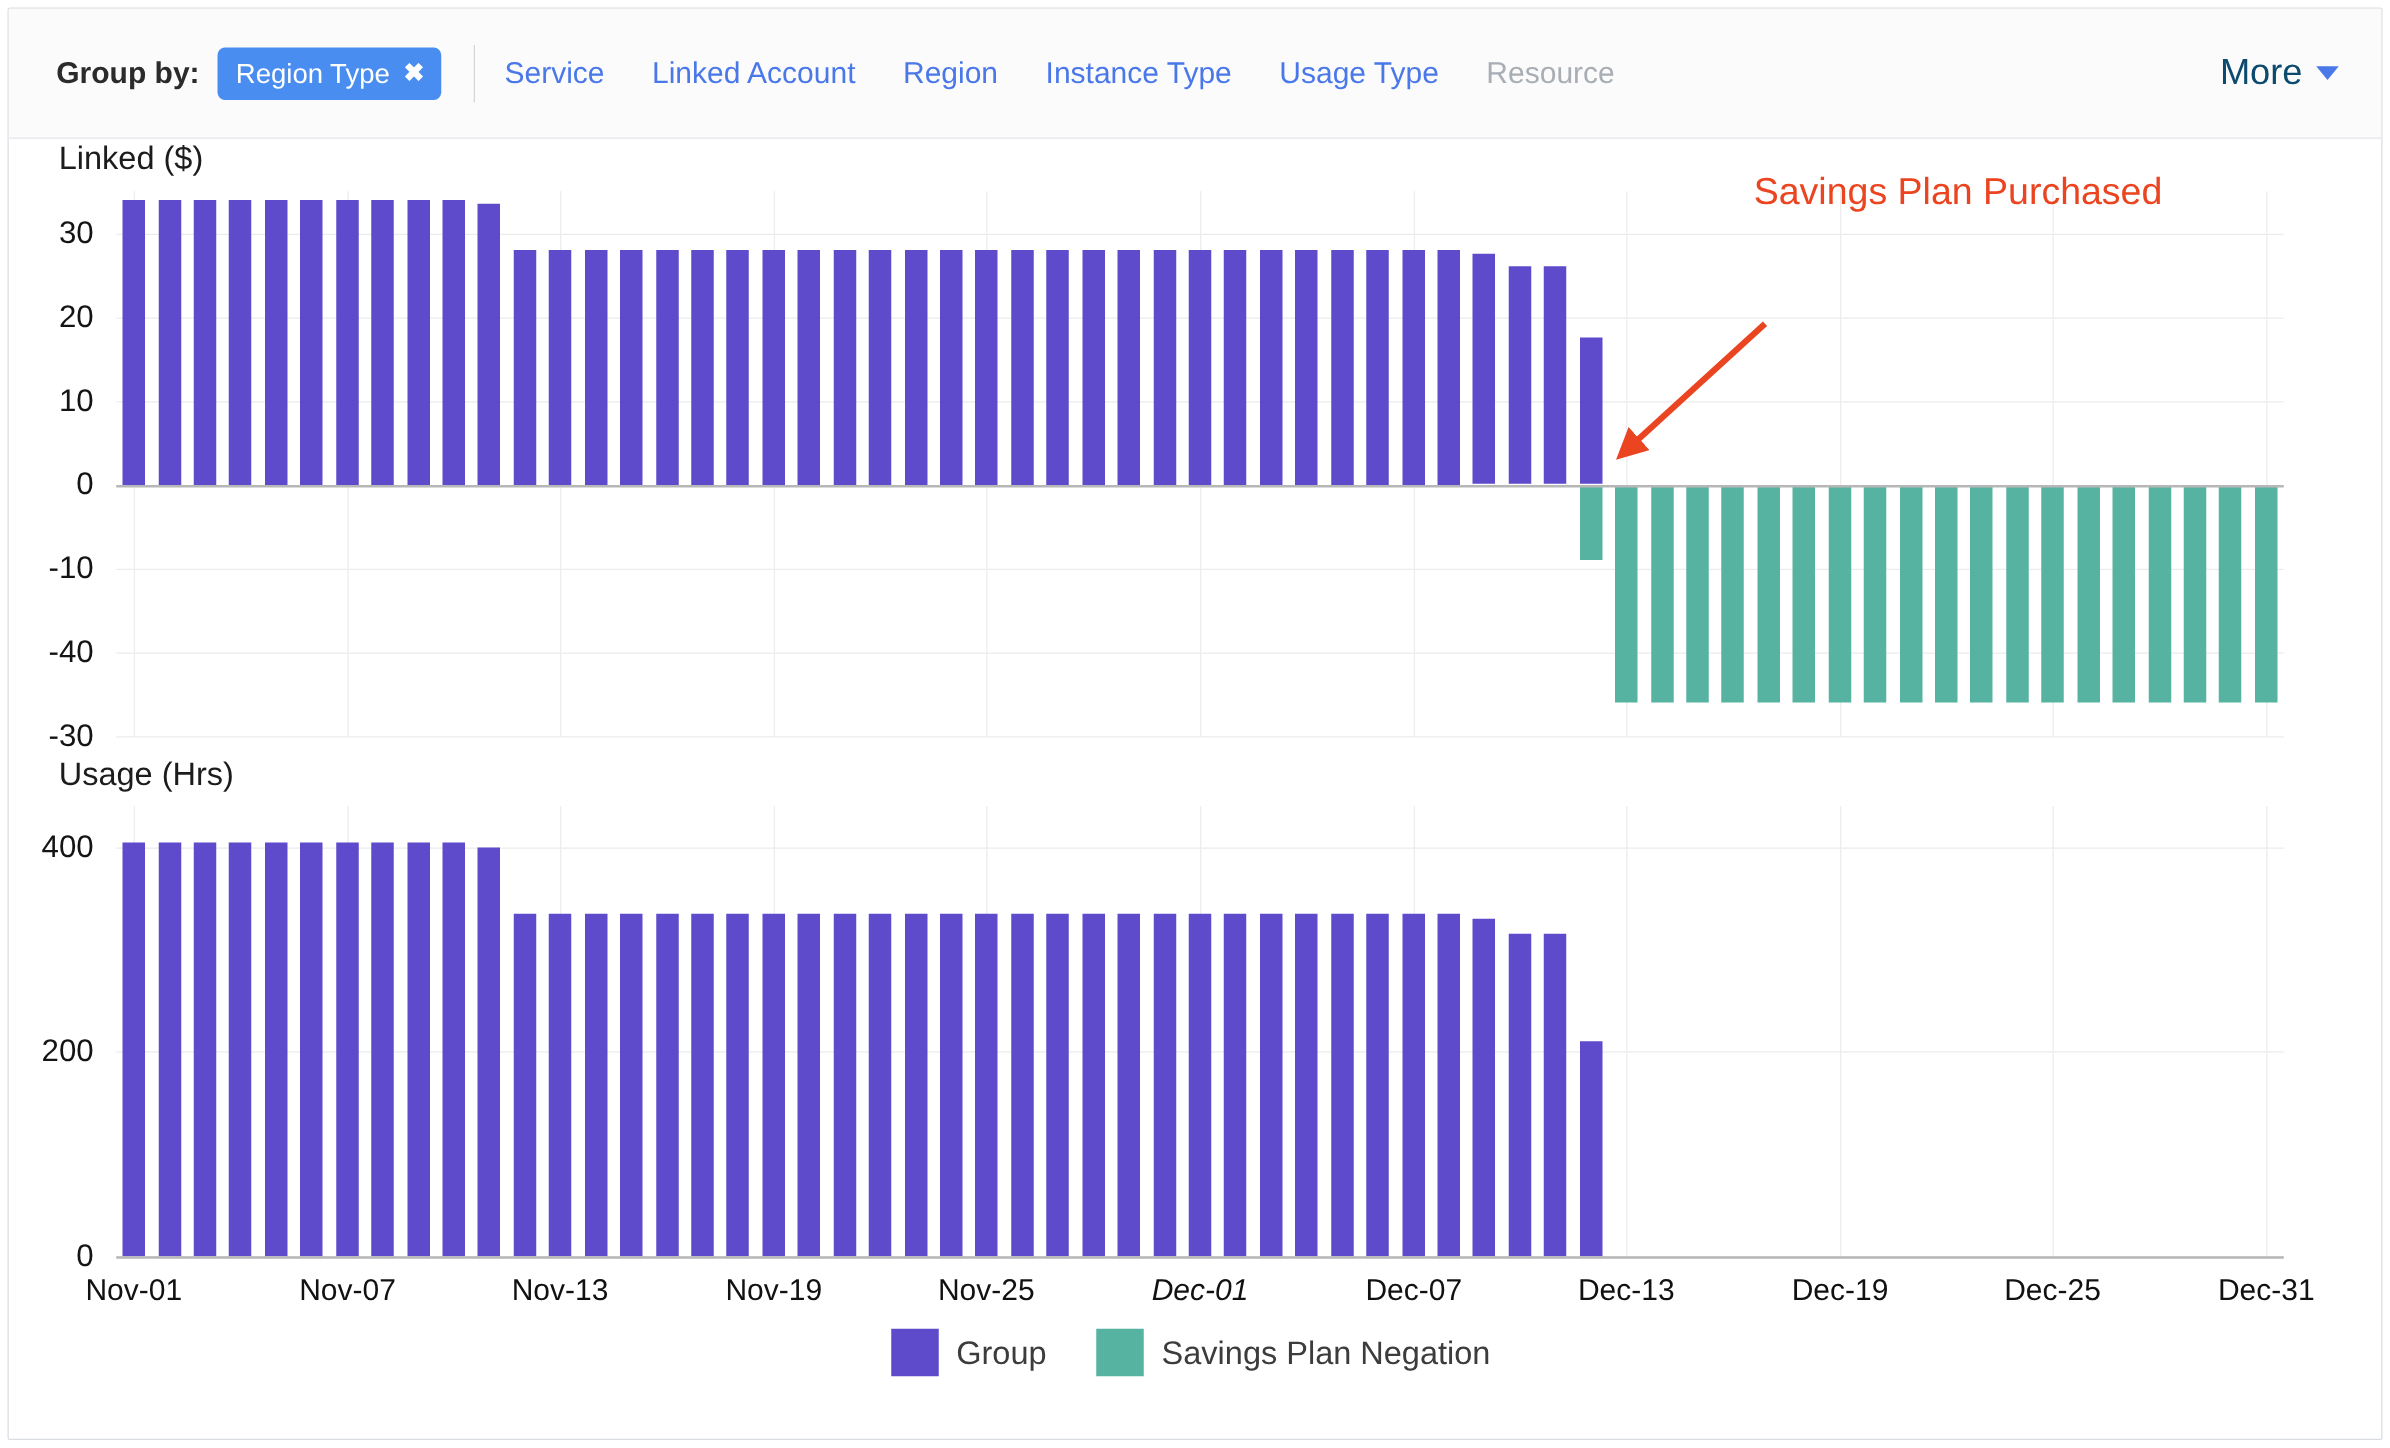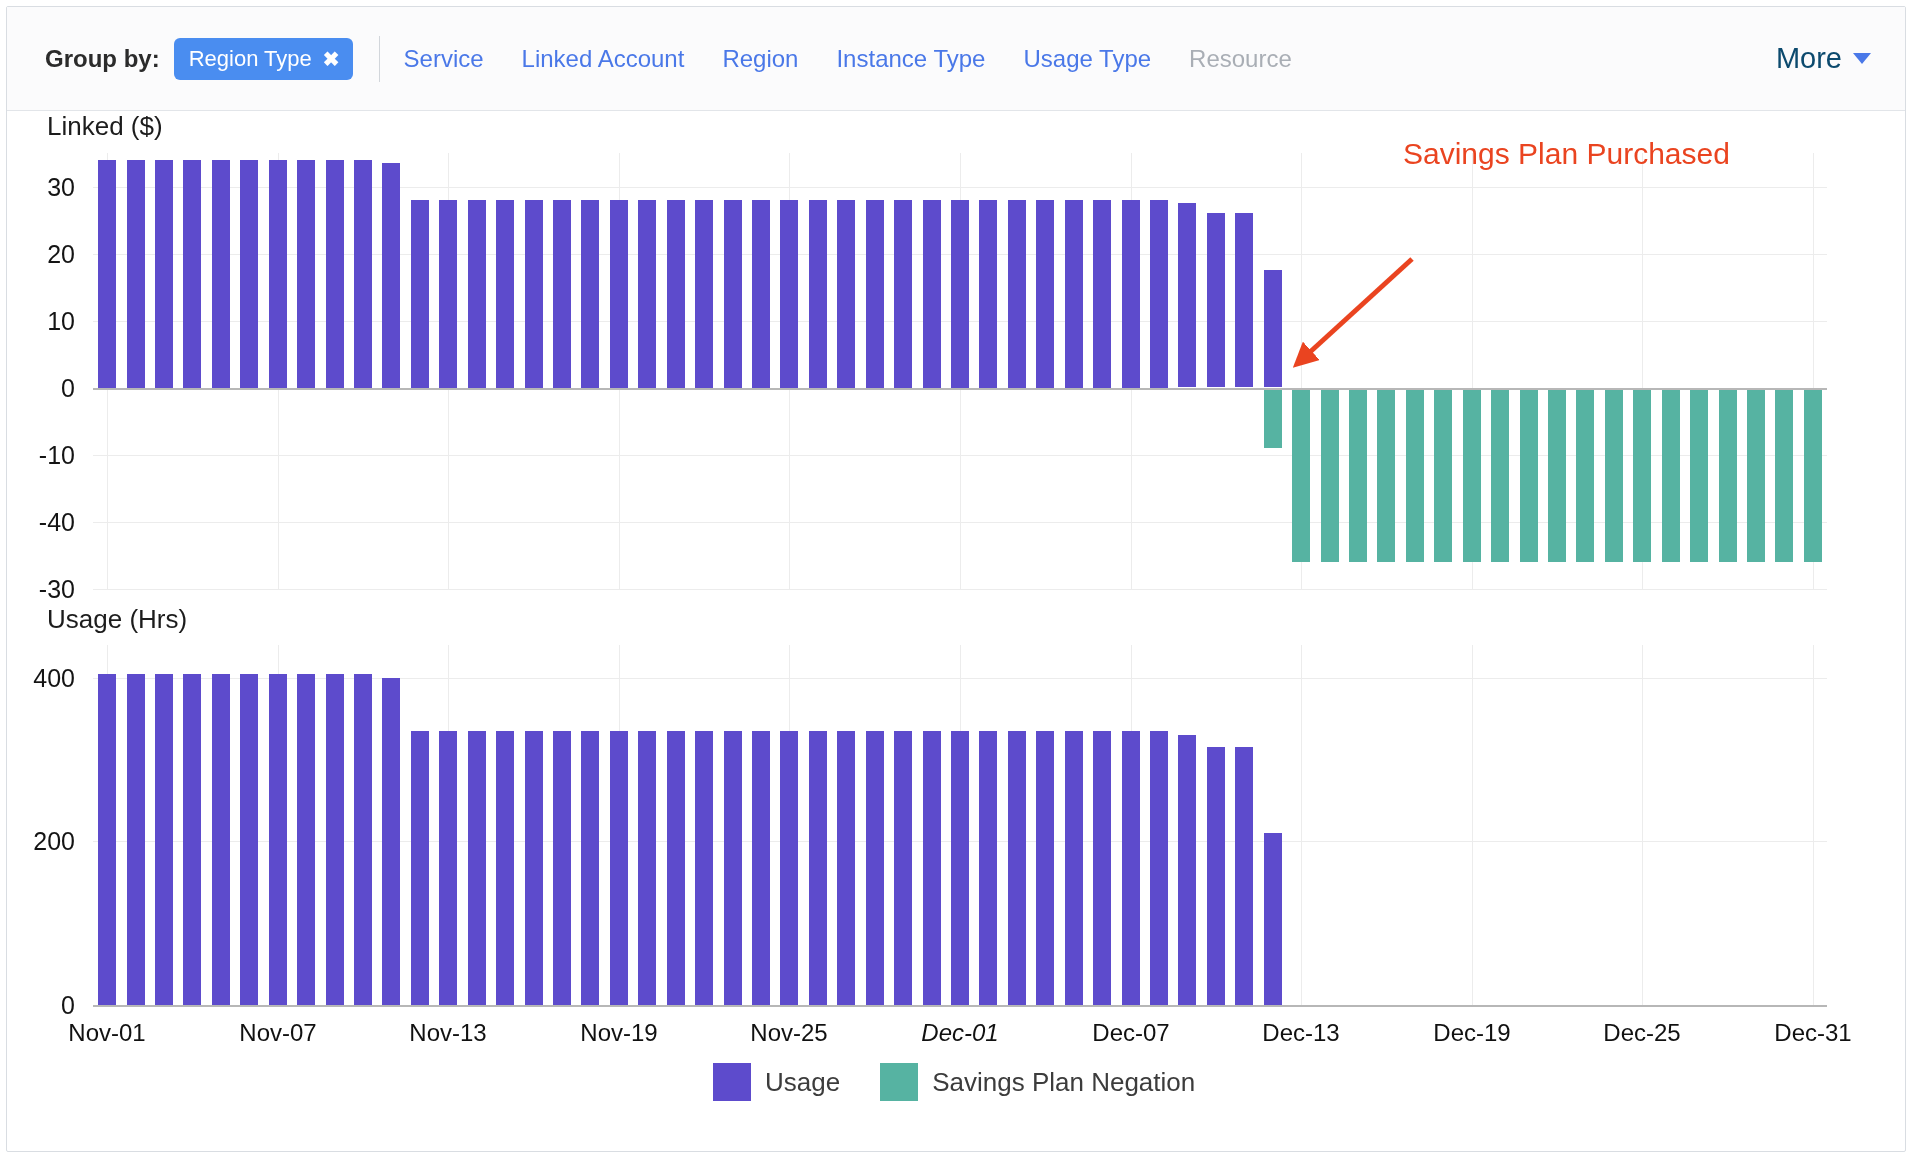--- a/index.html
+++ b/index.html
@@ -395,21 +395,21 @@
           </marker>
         </defs>
         <line x1="150" y1="38" x2="36" y2="142" stroke="#ea4420" stroke-width="5" marker-end="url(#arrowhead)"></line>
       </svg>
 
       <div class="annot-text" id="annot-label" style="left:1396px; top:26px;">Savings Plan Purchased</div>
 
       <div class="legend" id="legend" style="left:706px; top:952px;">
           <div class="legend-item">
             <span class="legend-swatch" style="background: rgb(93, 75, 204);"></span>
-            <span class="legend-text">Usage</span>
+            <span class="legend-text">Group</span>
           </div>
           <div class="legend-item">
             <span class="legend-swatch" style="background: rgb(86, 179, 162);"></span>
             <span class="legend-text">Savings Plan Negation</span>
           </div>
         </div>
 
     </div>
   </div>
 </div>

